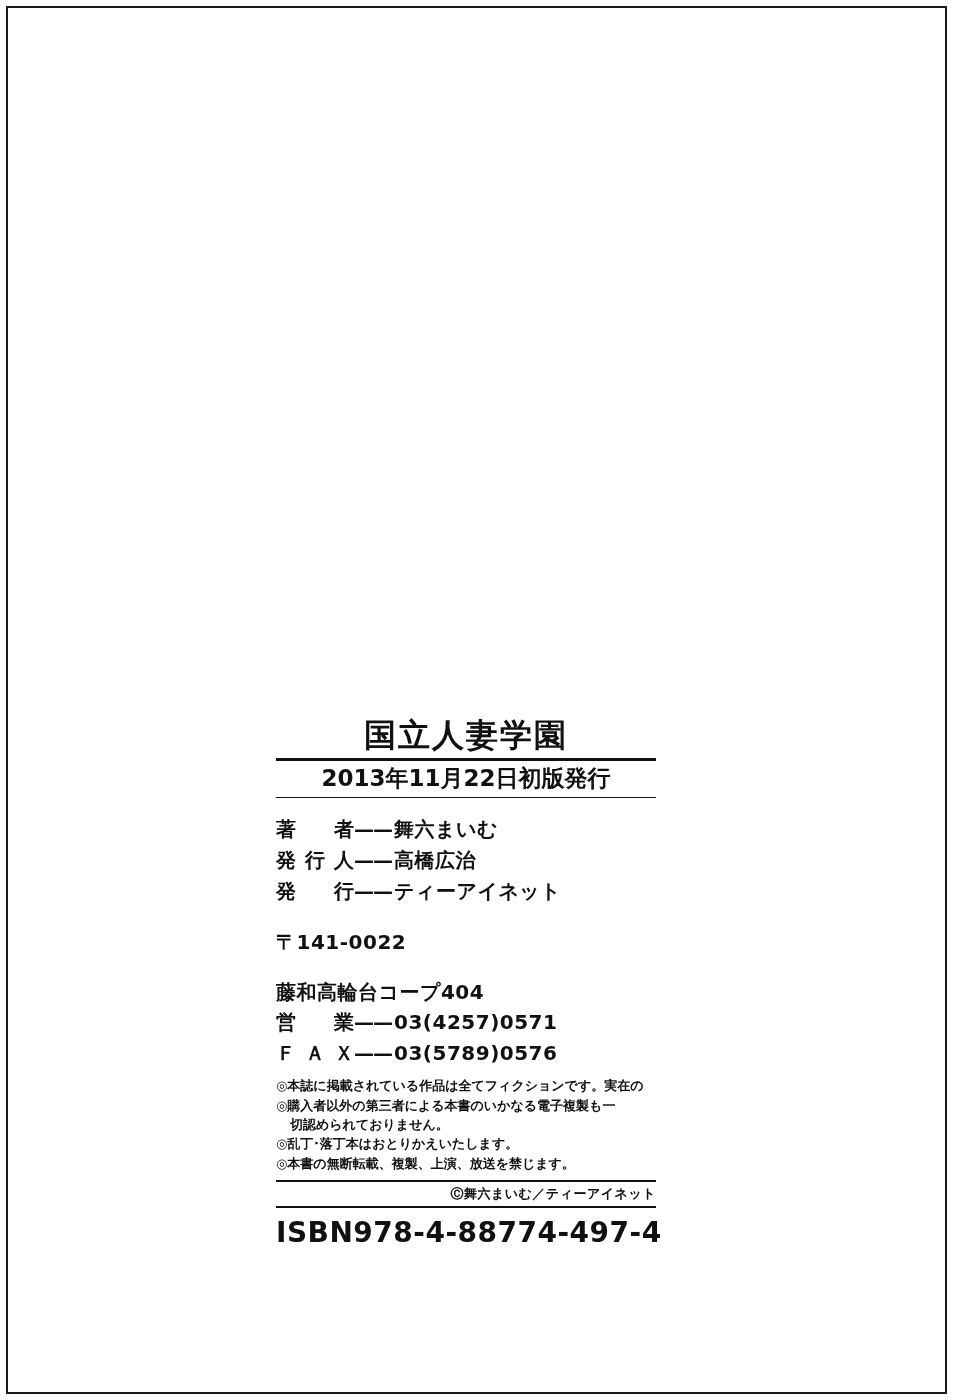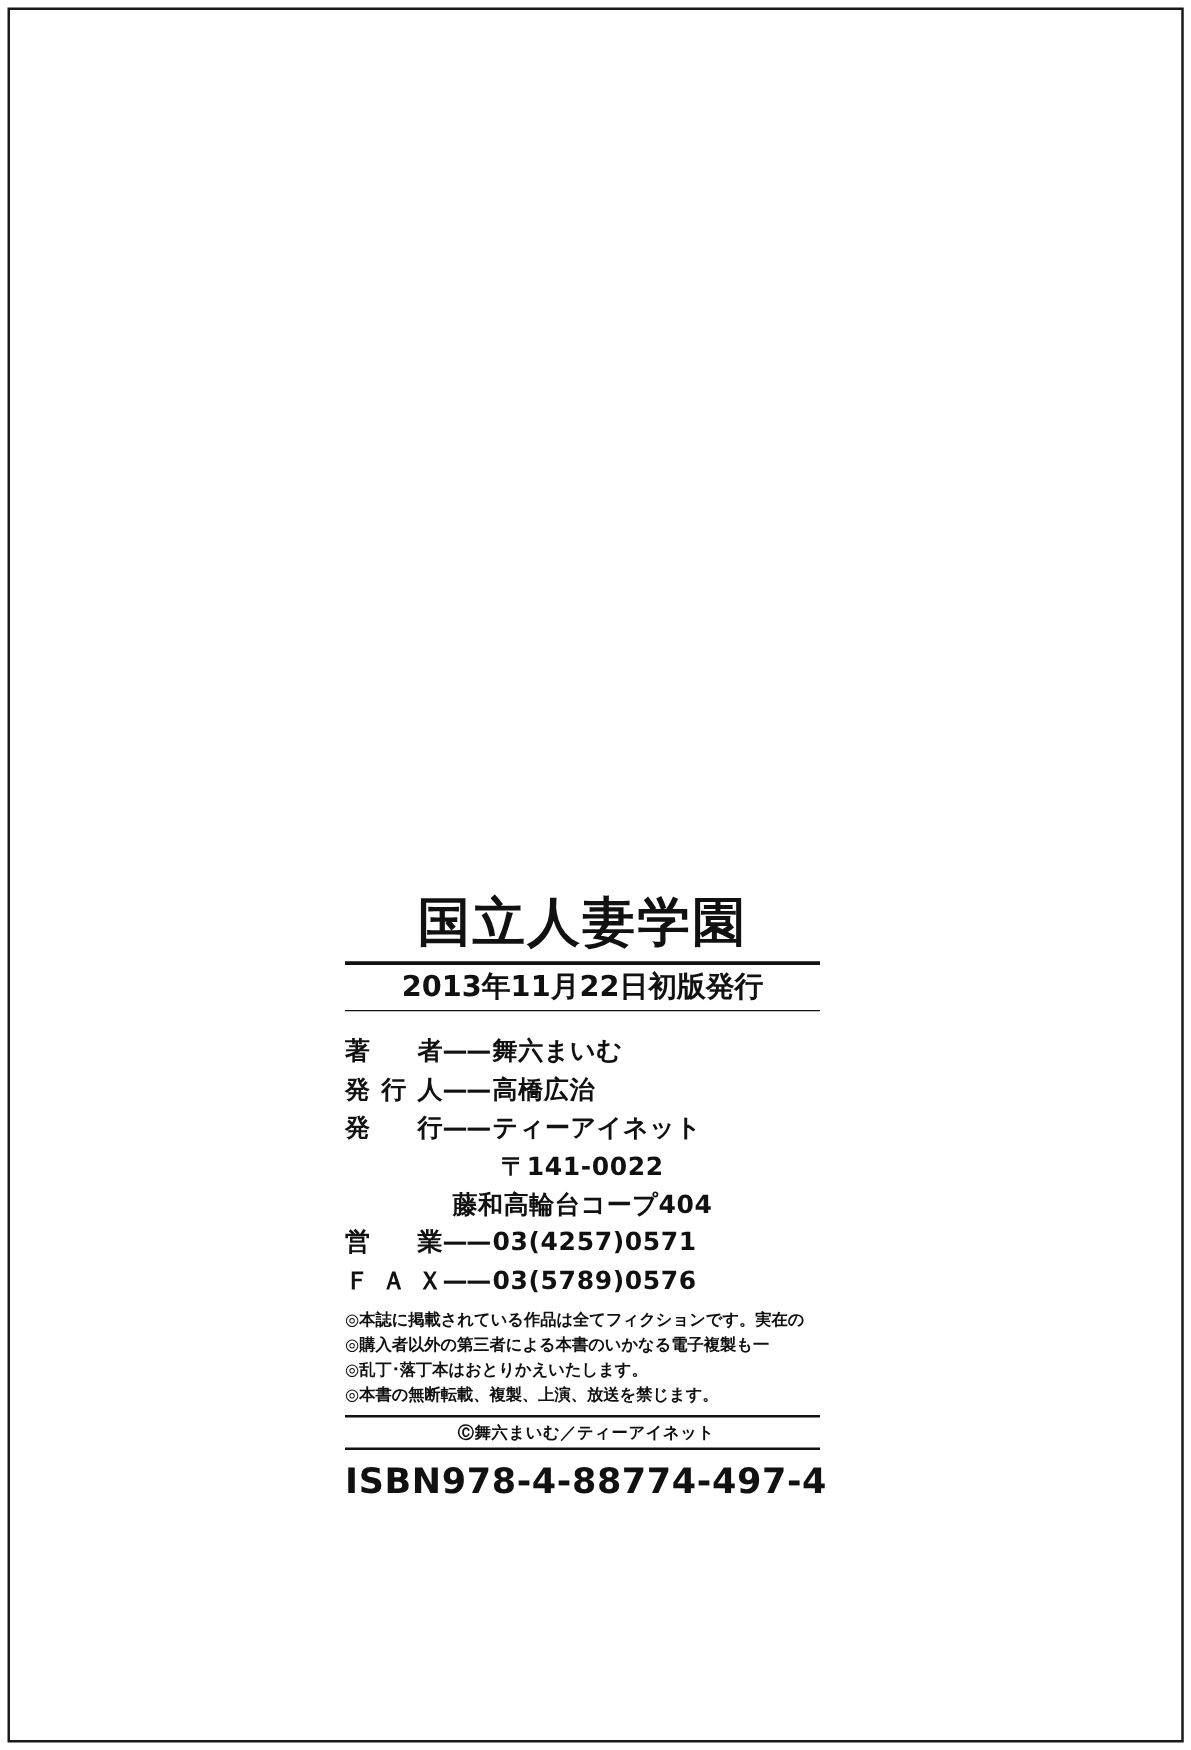--- a/index.html
+++ b/index.html
@@ -31,23 +31,23 @@
     position: absolute;
     left: 276px;
     top: 718px;
     width: 380px;
   }
 
   .title-block {
     text-align: center;
   }
   .book-title {
-    font-family: Liberation Mono, monospace;
-    font-weight: bold;
-    font-size: 42px;
+    font-family: Liberation Sans, sans-serif;
+    font-weight: bold;
+    font-size: 32px;
     letter-spacing: 2px;
     line-height: 1.12;
     margin: 0;
     white-space: nowrap;
   }
   .rule-thick {
     border-top: 3px solid #111;
     margin: 4px 0 2px 0;
   }
   .rule-thin {
@@ -81,26 +81,27 @@
     text-align-last: justify;
   }
   .credit-dash {
     letter-spacing: -1px;
     margin: 0 2px 0 0;
   }
   .credit-value {
     letter-spacing: 0.5px;
   }
   .addr-line {
-    text-align: center;
+    text-align: left;
     font-size: 20px;
     font-weight: bold;
     line-height: 1.5;
     white-space: nowrap;
     letter-spacing: 0.5px;
+    margin-top: 20px;
   }
 
   .notes {
     margin-top: 8px;
     font-size: 13px;
     line-height: 1.45;
     font-weight: bold;
   }
   .note {
     text-indent: 0;
@@ -112,21 +113,21 @@
   }
 
   .rule-bottom {
     border-top: 2px solid #111;
     margin: 6px 0 3px 0;
   }
   .copyright-line {
     font-size: 13px;
     font-weight: bold;
     letter-spacing: 0.5px;
-    text-align: center;
+    text-align: right;
     padding-left: 6px;
     white-space: nowrap;
   }
   .rule-bottom2 {
     border-top: 2px solid #111;
     margin: 3px 0 8px 0;
   }
   .isbn {
     text-align: center;
     font-size: 28px;
@@ -184,20 +185,21 @@
       <span class="credit-value">03(5789)0576</span>
     </div>
   </div>
 
   <div class="notes">
     <div class="note">
       <span>◎本誌に掲載されている作品は全てフィクションです。実在の</span>
     </div>
     <div class="note">
       <span>◎購入者以外の第三者による本書のいかなる電子複製も一</span>
+      <span class="cont">切認められておりません。</span>
     </div>
     <div class="note">
       <span>◎乱丁･落丁本はおとりかえいたします。</span>
     </div>
     <div class="note">
       <span>◎本書の無断転載、複製、上演、放送を禁じます。</span>
     </div>
   </div>
 
   <div class="rule-bottom"></div>

